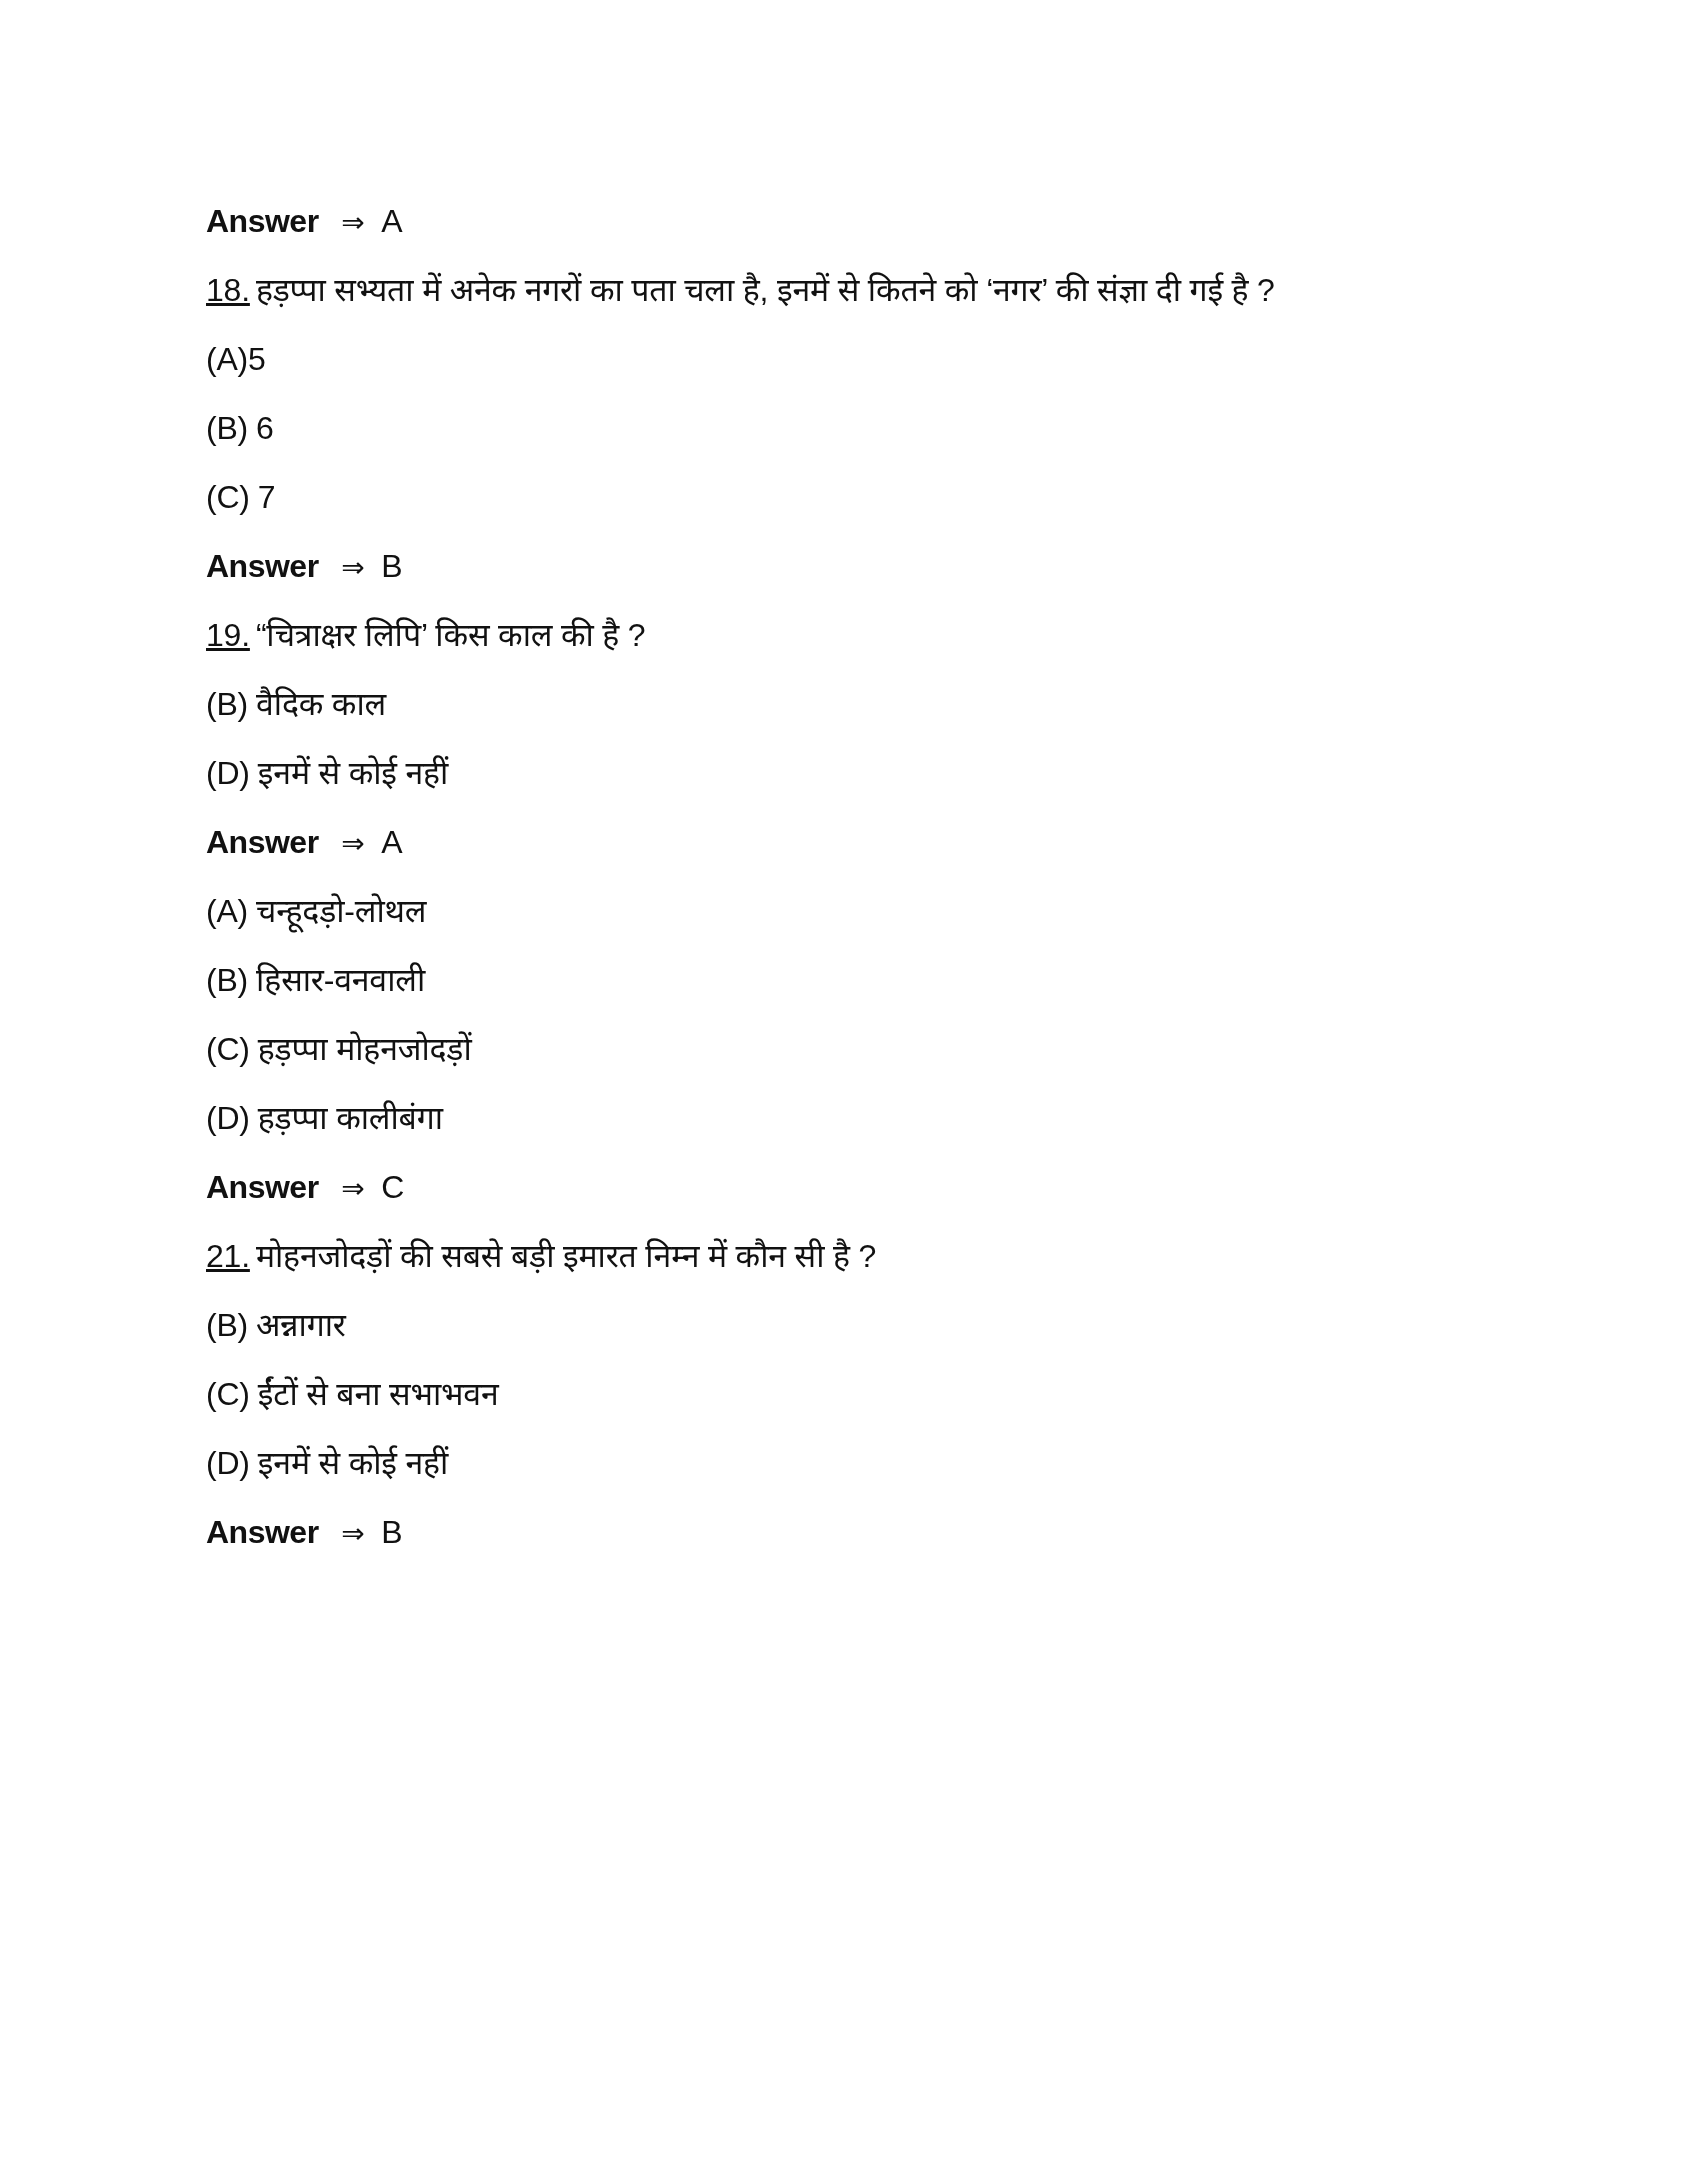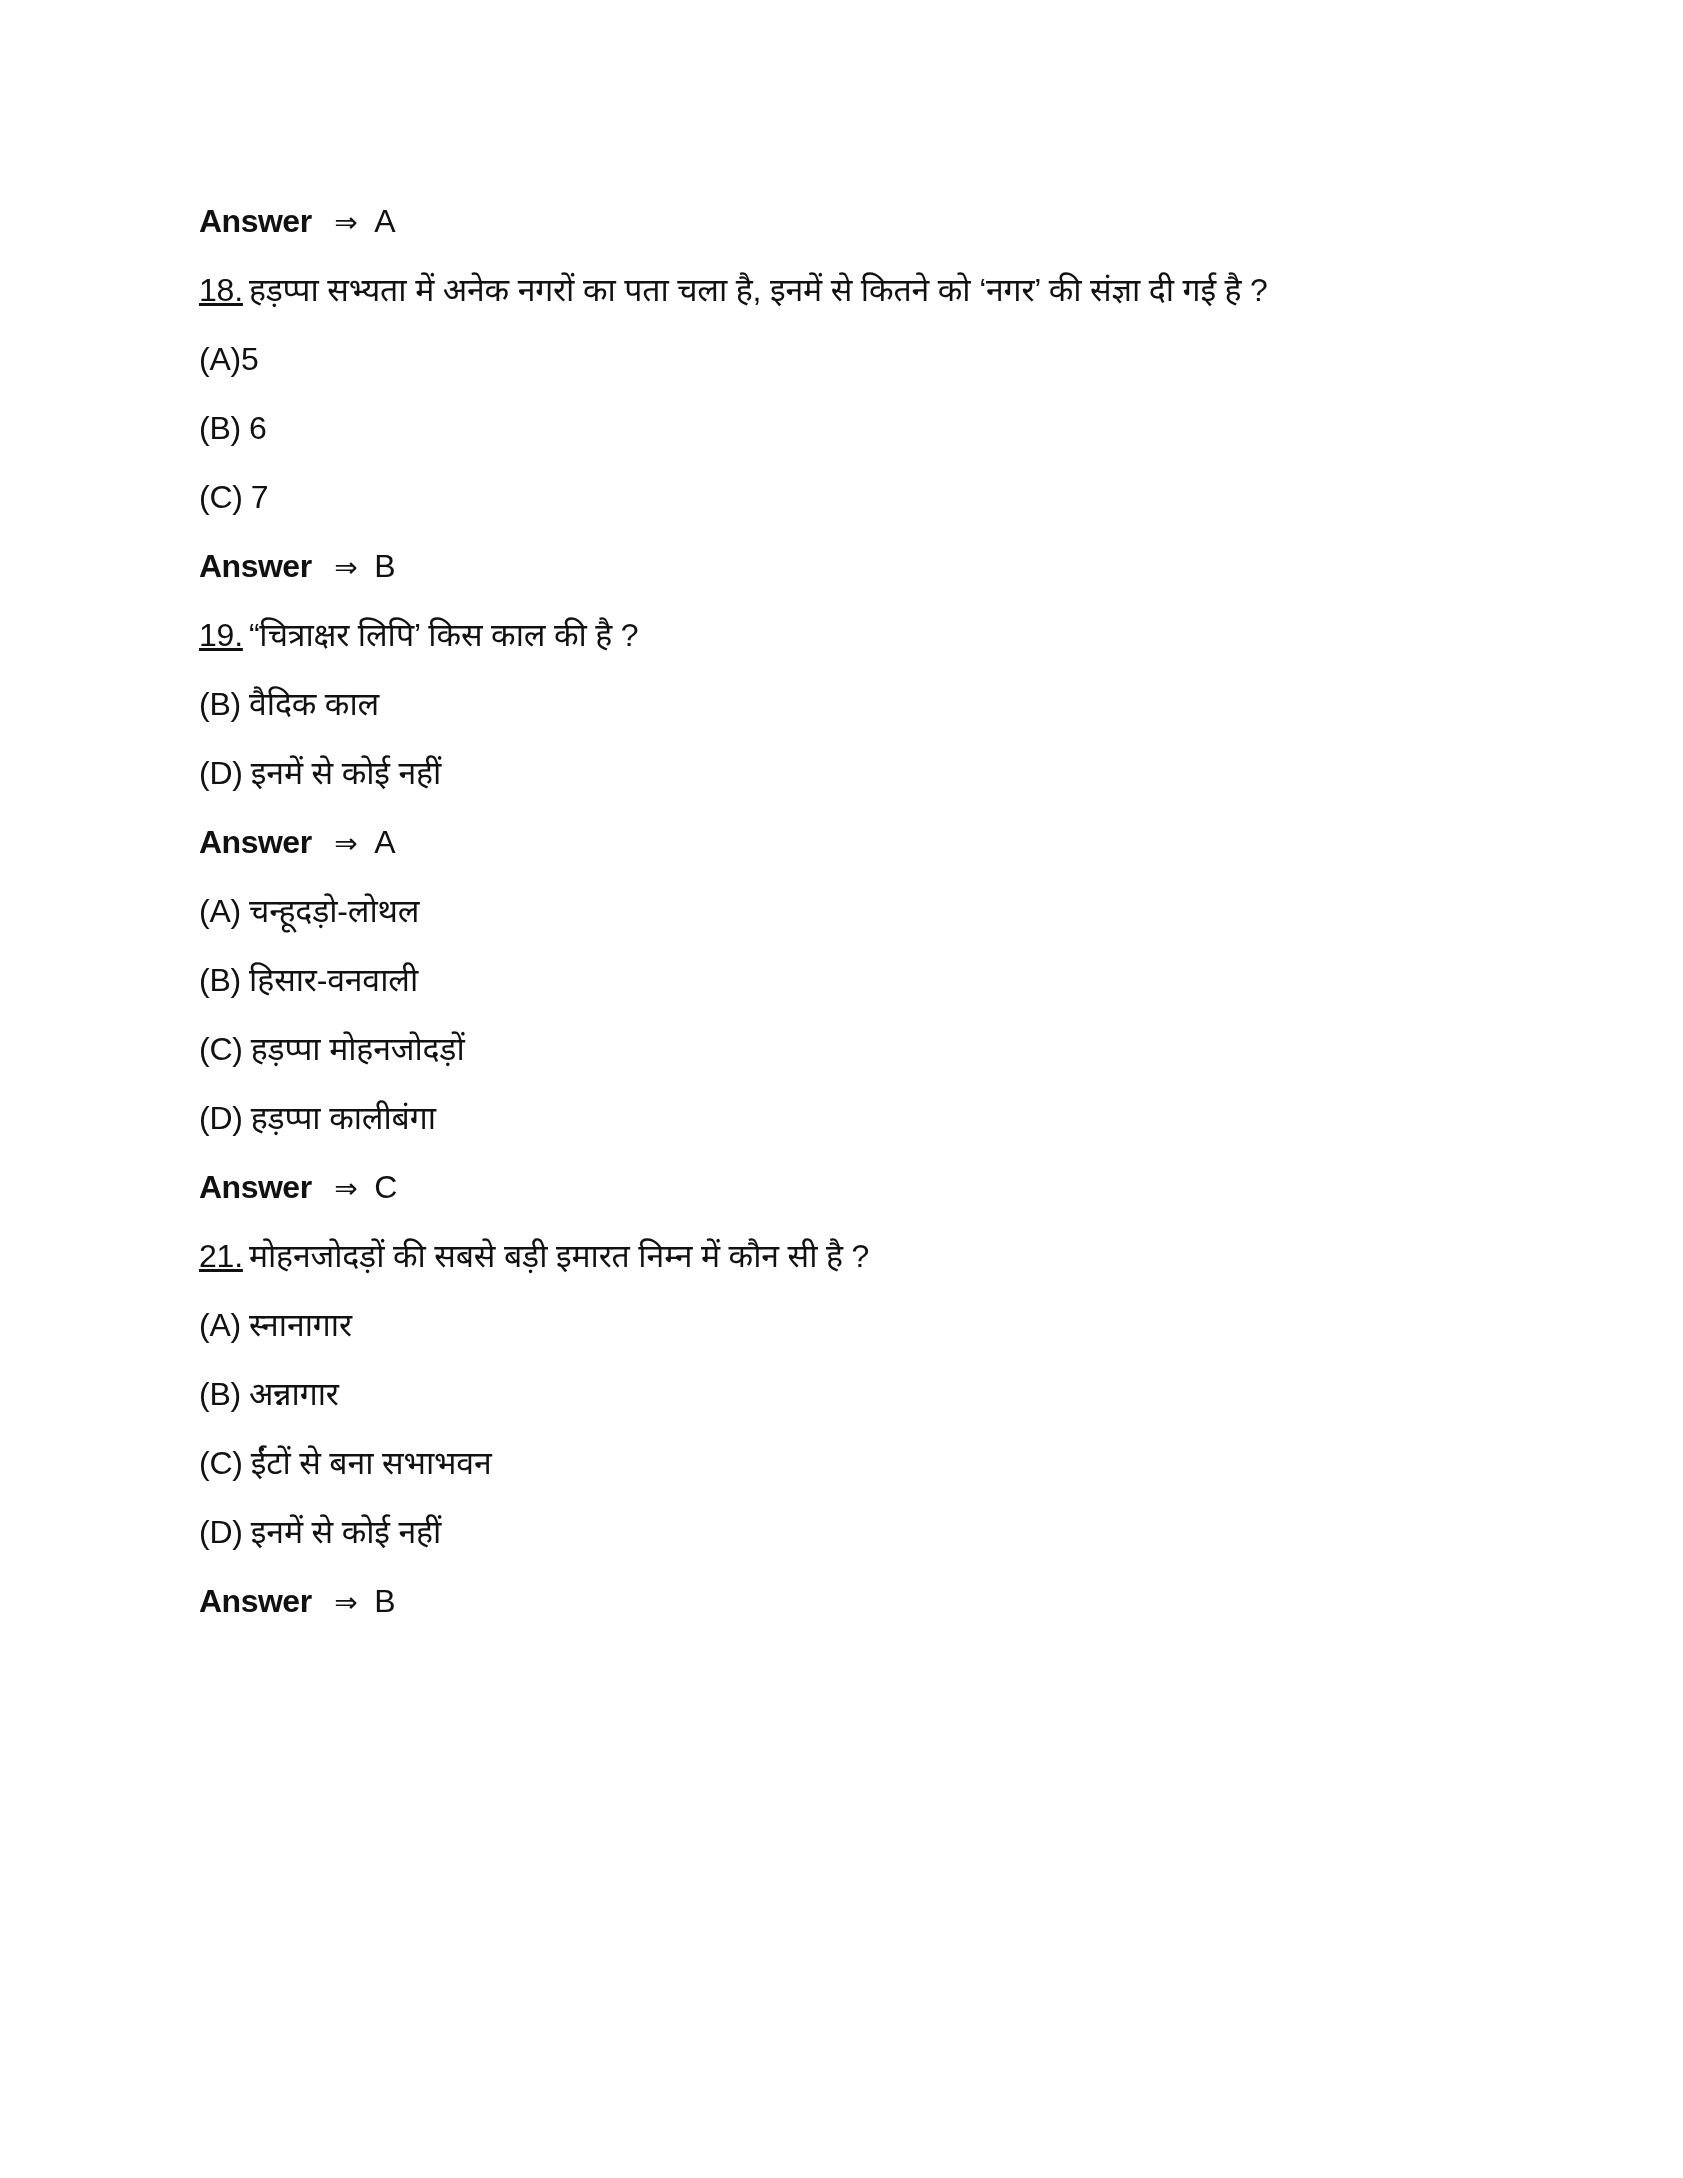--- a/index.html
+++ b/index.html
@@ -10,21 +10,21 @@
     body {
       width: 1683px;
       height: 2178px;
       position: relative;
       overflow: hidden;
       color: #111111;
       font-family: "Liberation Sans", "DejaVu Sans", sans-serif;
     }
     .page {
       position: absolute;
-      left: 199px;
+      left: 206px;
       top: 196px;
       width: 1287px;
     }
     .line {
       height: 69px;
       line-height: 50px;
       font-size: 32px;
       white-space: nowrap;
       letter-spacing: -0.2px;
     }
@@ -116,23 +116,20 @@
       <span class="answer-arrow">⇒</span>
       <span class="answer-value">C</span>
     </div>
   </div>
 
   <div>
     <div class="line">
       <span class="q-num">21.</span><span>मोहनजोदड़ों की सबसे बड़ी इमारत निम्न में कौन सी है ?</span>
     </div>
     <div class="line">
-      <span class="opt-letter">(A)</span><span>स्नानागार</span>
-    </div>
-    <div class="line">
       <span class="opt-letter">(B)</span><span>अन्नागार</span>
     </div>
     <div class="line">
       <span class="opt-letter">(C)</span><span>ईंटों से बना सभाभवन</span>
     </div>
     <div class="line">
       <span class="opt-letter">(D)</span><span>इनमें से कोई नहीं</span>
     </div>
     <div class="line">
       <span class="answer-label">Answer</span>

